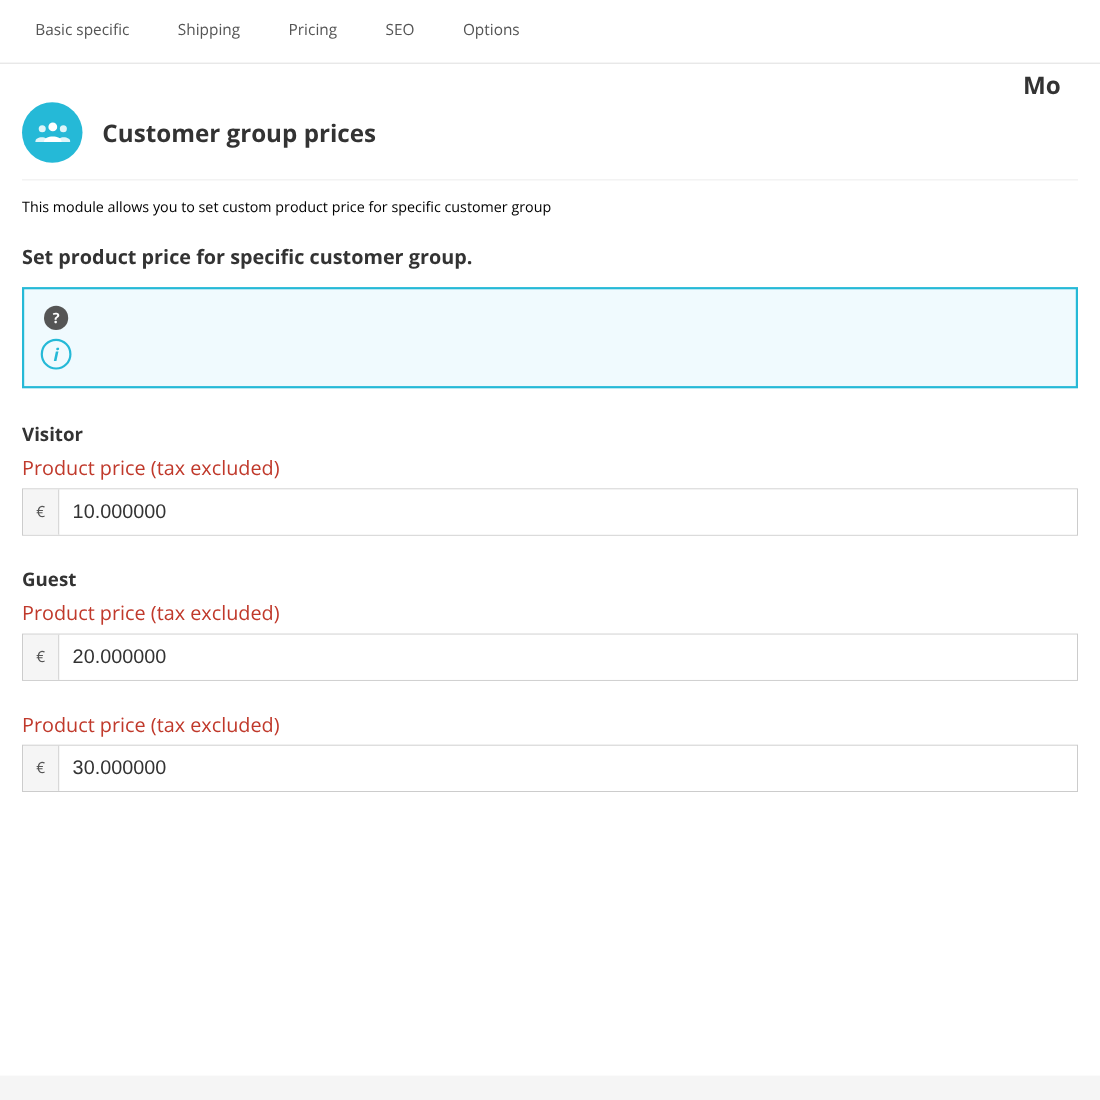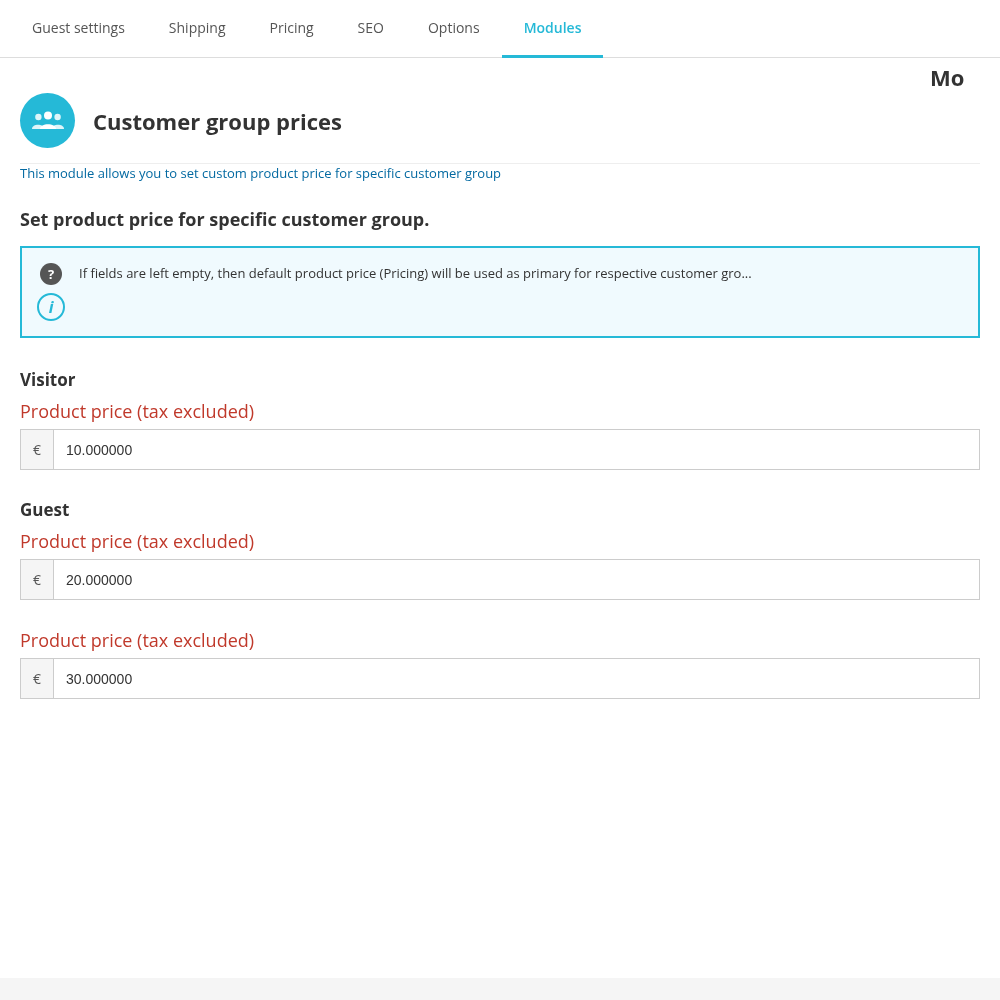--- a/index.html
+++ b/index.html
@@ -39,20 +39,21 @@
       min-height: 920px;
       position: relative;
     }
 
     
     .module-header {
       display: flex;
       align-items: center;
       padding: 15px 0 15px 0;
       border-bottom: 1px solid #eee;
+      margin-bottom: 15px;
     }
     .module-icon {
       width: 55px;
       height: 55px;
       background: #25b9d7;
       border-radius: 50%;
       display: flex;
       align-items: center;
       justify-content: center;
       margin-right: 18px;
@@ -84,21 +85,21 @@
       color: #333;
     }
 
     
     .module-description {
       color: #25b9d7;
       font-size: 13px;
       margin-bottom: 25px;
     }
     .module-description span {
-      color: #0369a1;
+      color: #000000;
     }
 
     
     .section-heading {
       font-size: 18px;
       font-weight: 700;
       color: #333;
       margin-bottom: 15px;
     }
 
@@ -180,35 +181,34 @@
       color: #555;
       font-size: 14px;
       display: flex;
       align-items: center;
     }
     .price-input {
       flex: 1;
       border: none;
       outline: none;
       padding: 10px 12px;
-      font-size: 14px;
+      font-size: 18px;
       color: #333;
       background: #fff;
     }
   </style>
 </head>
 <body>
 
 <div class="tab-bar">
-<div class="tab-item">Guest settings</div>
+<div class="tab-item">Basic specific</div>
     <div class="tab-item">Shipping</div>
     <div class="tab-item">Pricing</div>
     <div class="tab-item">SEO</div>
     <div class="tab-item">Options</div>
-    <div class="tab-item active">Modules</div>
   </div>
 
 <div class="content">
 
   <div class="right-panel-stub">
     <div class="mo-text">Mo</div>
   </div>
 
   <div class="module-header">
     <div class="module-icon">
@@ -230,21 +230,20 @@
   </div>
 
   <div class="section-heading">Set product price for specific customer group.</div>
 
   <div class="info-box">
     <div class="info-icon-wrap">
       <div class="info-question">?</div>
       <div class="info-circle">i</div>
     </div>
     <div class="info-text">
-      <div>If fields are left empty, then default product price (Pricing) will be used as primary for respective customer gro...</div>
     </div>
   </div>
 
   <div id="price-groups-container">
   <div class="price-group">
       <div class="group-name">Visitor</div>
       <div class="field-label">Product price (tax excluded)</div>
       <div class="price-input-row">
         <div class="currency-symbol">€</div>
         <input class="price-input" type="text" value="10.000000" style="">

